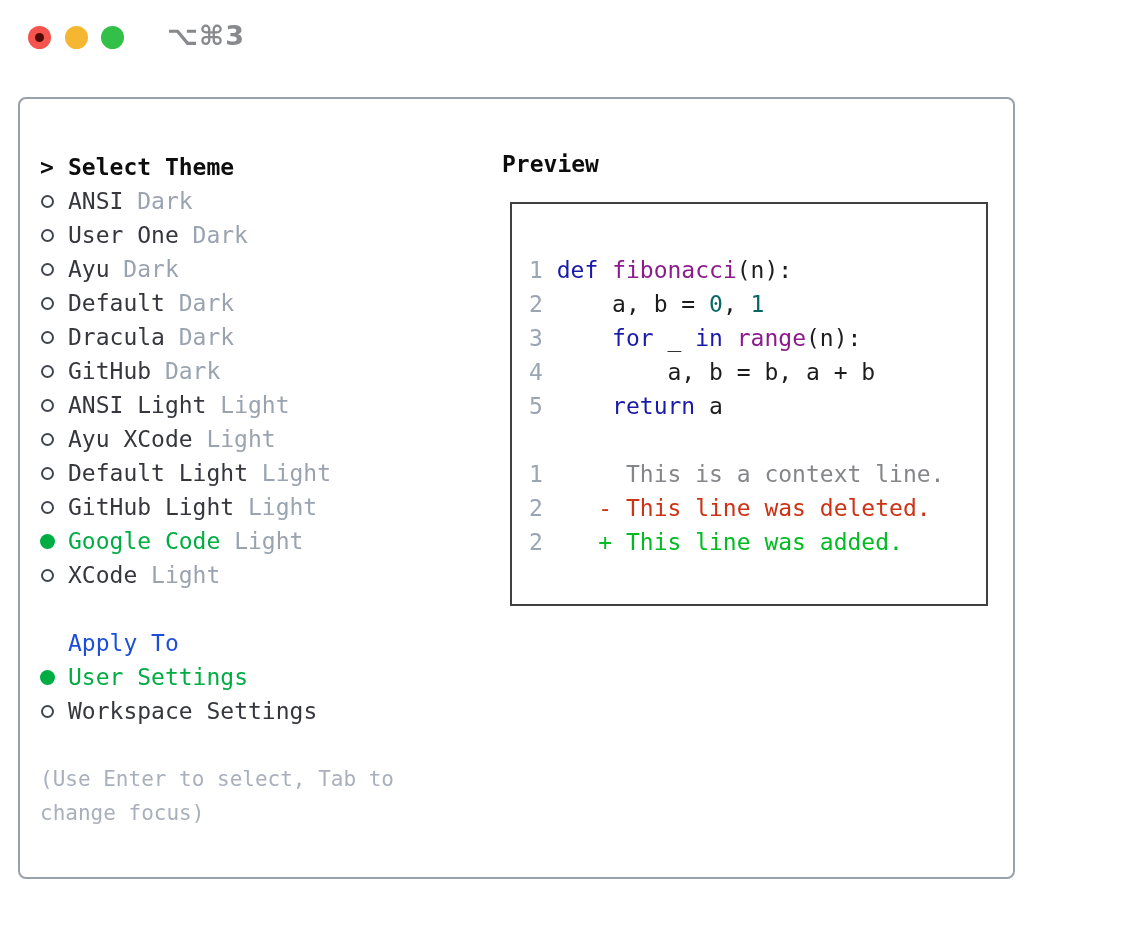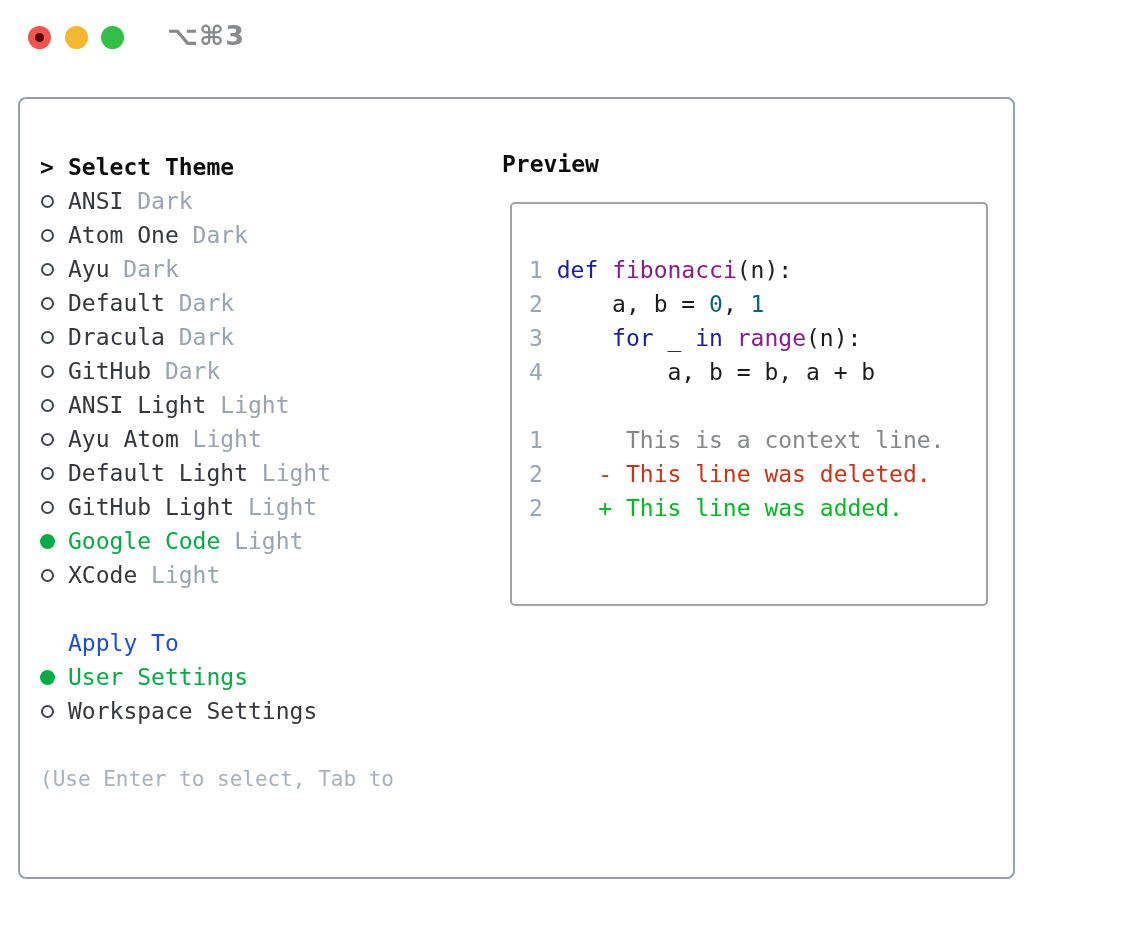--- a/index.html
+++ b/index.html
@@ -39,21 +39,21 @@
   .name{color:#35373d;white-space:pre;}
   .tag{color:#9aa3b0;margin-left:13.8px;white-space:pre;}
   .row.header .name{font-weight:bold;color:#0d0d0d;}
   .row.selected .name{color:var(--accent-green,#00ad43);}
   .spacer{height:34px;}
   .hint{color:#a9b0bc;font-size:21px;line-height:34px;white-space:pre;}
   
   .preview-header{position:absolute;left:482px;top:48px;height:34px;line-height:34px;font-size:23px;font-weight:bold;color:#0d0d0d;}
   .preview-box{
     position:absolute;left:490px;top:103px;width:478px;height:404px;
-    border:2px solid #a3a3a3;border-radius:5px;box-sizing:border-box;
+    border:2px solid #404040;border-radius:0;box-sizing:border-box;
     padding:49px 0 0 17px;overflow:hidden;
   }
   pre.cline{margin:0;font-family:inherit;font-size:23px;line-height:34px;white-space:pre;}
   .lineno{color:#9aa5b3;}
   .tok{white-space:pre;}
   .pln{color:#1c1c1c;}
   .kwd{color:var(--kwd-blue,#1a1aa8);}
   .typ{color:var(--typ-purple,#8c1a8c);}
   .lit{color:var(--lit-teal,#066666);}
   .ctx{color:#848689;}
@@ -89,21 +89,21 @@
         <span class="marker">
             <span class="circ"></span>
           </span>
         <span class="name">ANSI</span>
         <span class="tag">Dark</span>
       </div>
       <div class="row">
         <span class="marker">
             <span class="circ"></span>
           </span>
-        <span class="name">Atom One</span>
+        <span class="name">User One</span>
         <span class="tag">Dark</span>
       </div>
       <div class="row">
         <span class="marker">
             <span class="circ"></span>
           </span>
         <span class="name">Ayu</span>
         <span class="tag">Dark</span>
       </div>
       <div class="row">
@@ -131,21 +131,21 @@
         <span class="marker">
             <span class="circ"></span>
           </span>
         <span class="name">ANSI Light</span>
         <span class="tag">Light</span>
       </div>
       <div class="row">
         <span class="marker">
             <span class="circ"></span>
           </span>
-        <span class="name">Ayu Atom</span>
+        <span class="name">Ayu XCode</span>
         <span class="tag">Light</span>
       </div>
       <div class="row">
         <span class="marker">
             <span class="circ"></span>
           </span>
         <span class="name">Default Light</span>
         <span class="tag">Light</span>
       </div>
       <div class="row">
@@ -185,29 +185,31 @@
       <div class="row">
         <span class="marker">
             <span class="circ"></span>
           </span>
         <span class="name">Workspace Settings</span>
       </div>
 
       <div class="spacer"></div>
 
       <div class="hint">(Use Enter to select, Tab to</div>
+      <div class="hint">change focus)</div>
     </div>
 
     <div class="preview-header">Preview</div>
 
     <div class="preview-box">
       <pre class="cline"><span class="lineno">1</span><span class="tok pln"> </span><span class="tok kwd">def</span><span class="tok pln"> </span><span class="tok typ">fibonacci</span><span class="tok pln">(n):</span></pre>
       <pre class="cline"><span class="lineno">2</span><span class="tok pln">     a, b = </span><span class="tok lit">0</span><span class="tok pln">, </span><span class="tok lit">1</span></pre>
       <pre class="cline"><span class="lineno">3</span><span class="tok pln">     </span><span class="tok kwd">for</span><span class="tok pln"> _ </span><span class="tok kwd">in</span><span class="tok pln"> </span><span class="tok typ">range</span><span class="tok pln">(n):</span></pre>
       <pre class="cline"><span class="lineno">4</span><span class="tok pln">         a, b = b, a + b</span></pre>
+      <pre class="cline"><span class="lineno">5</span><span class="tok pln">     </span><span class="tok kwd">return</span><span class="tok pln"> a</span></pre>
       <pre class="cline"> </pre>
       <pre class="cline"><span class="lineno">1</span><span class="tok ctx">      This is a context line.</span></pre>
       <pre class="cline"><span class="lineno">2</span><span class="tok del">    - This line was deleted.</span></pre>
       <pre class="cline"><span class="lineno">2</span><span class="tok add">    + This line was added.</span></pre>
     </div>
 
   </div>
 </div>
 
 </body></html>

